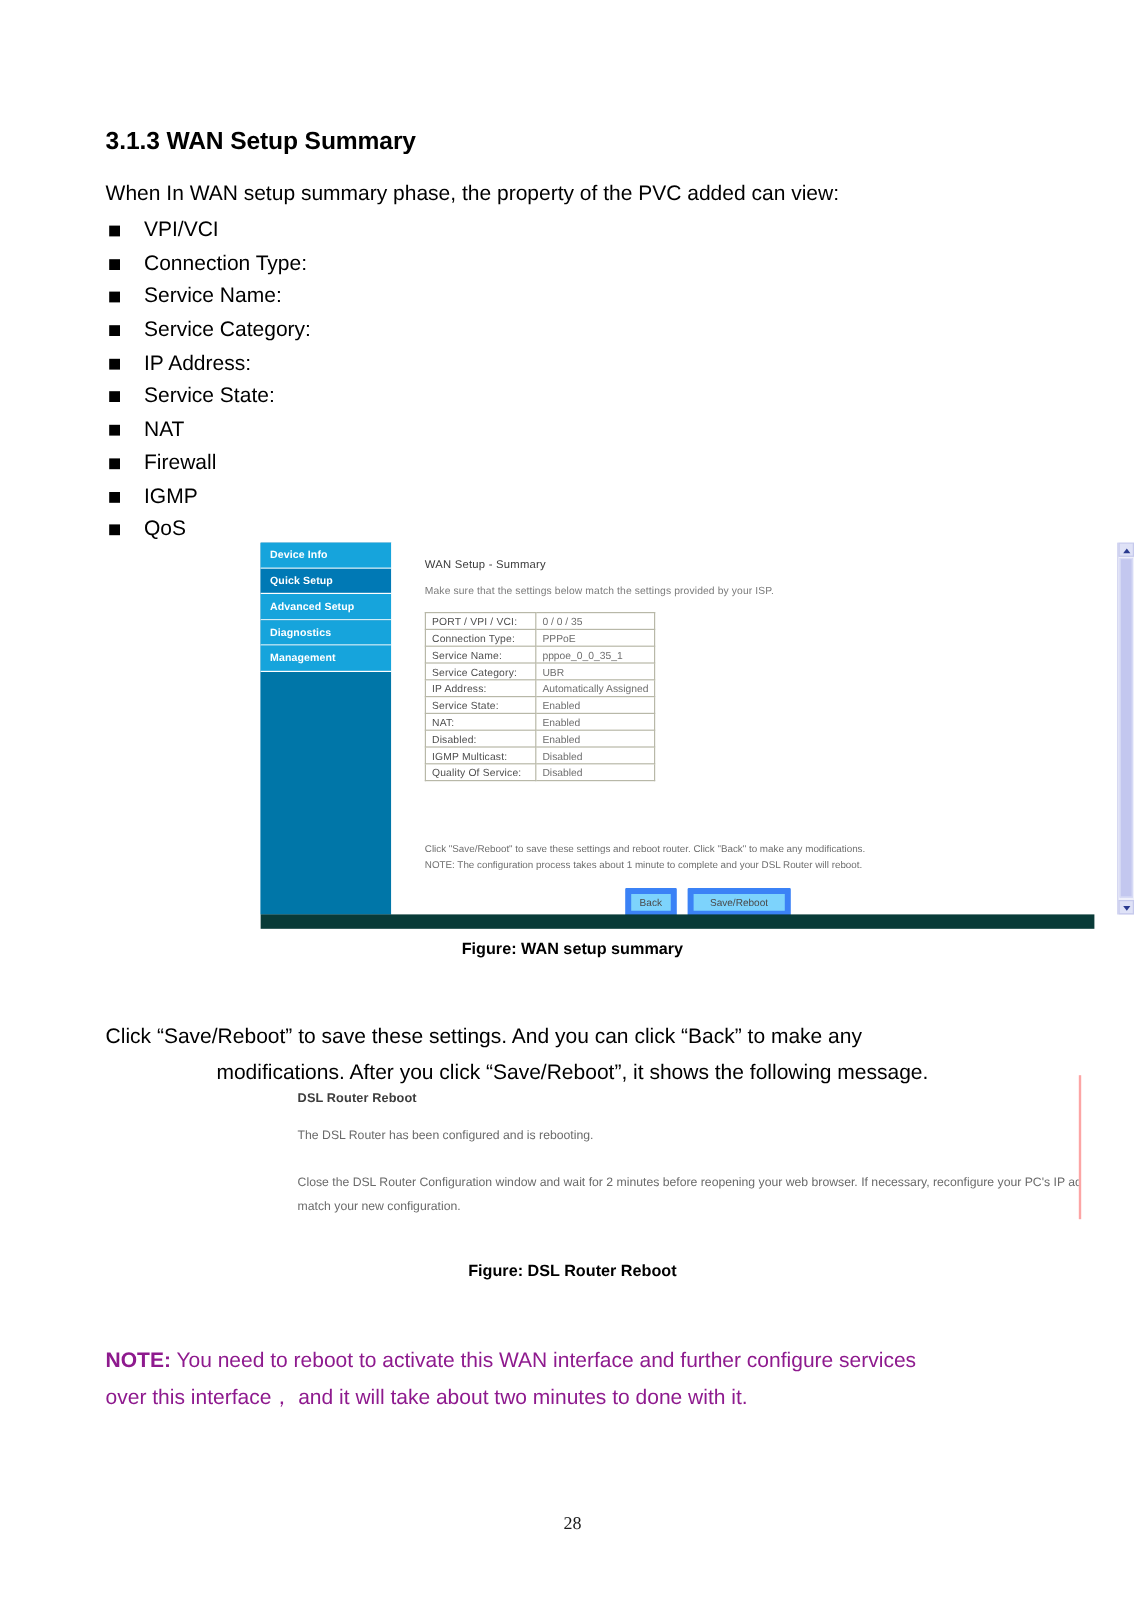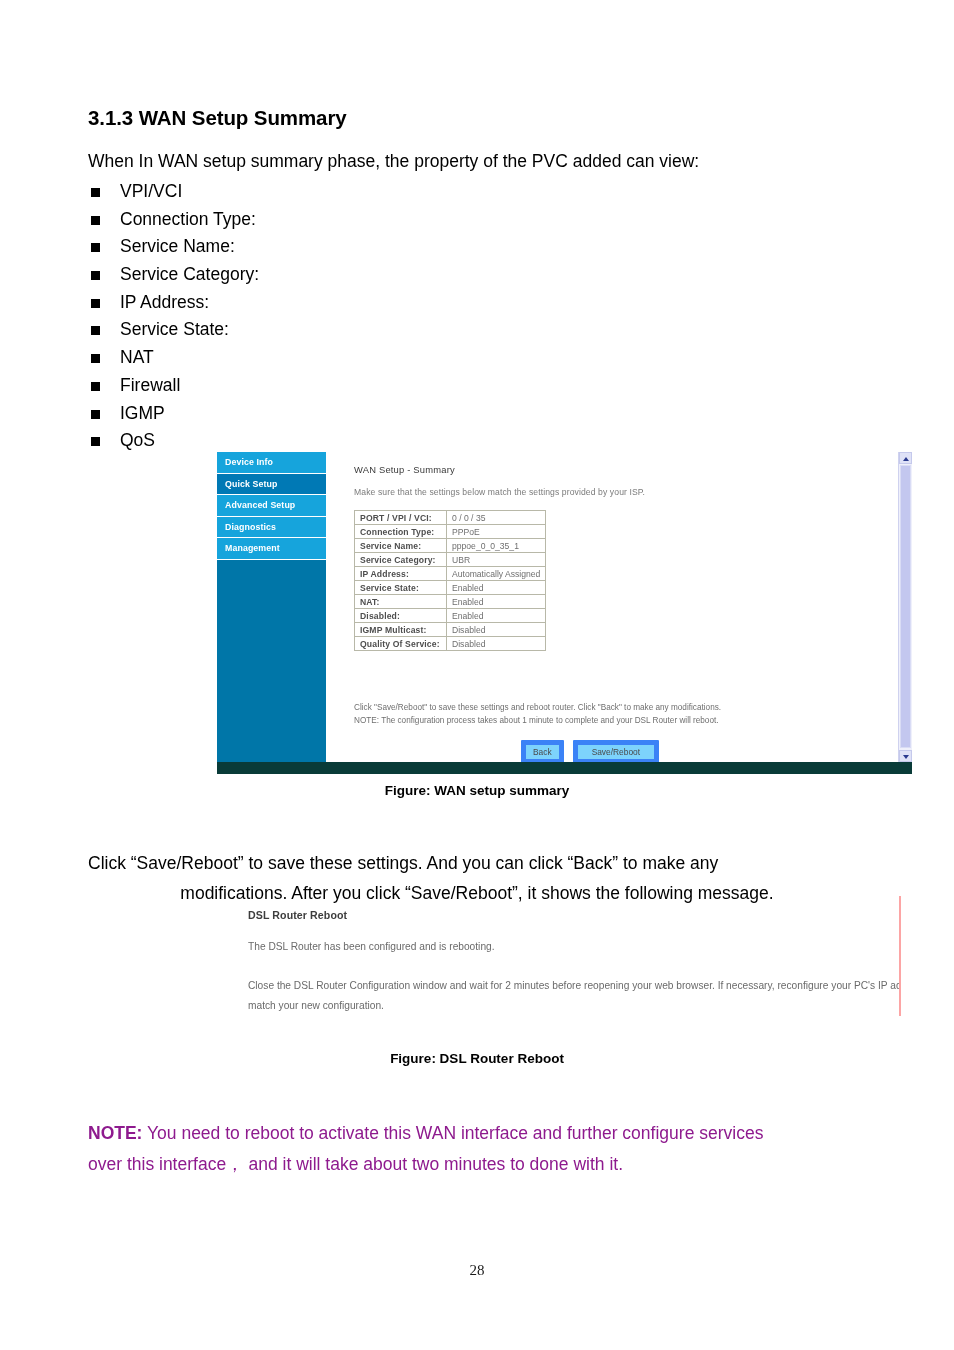--- a/index.html
+++ b/index.html
@@ -86,20 +86,21 @@
     width: 695px;
     height: 325px;
     background: #ffffff;
     box-sizing: border-box;
   }
   .fig1-inner {
     position: relative;
     width: 100%;
     height: 100%;
     overflow: hidden;
+    padding-left: 33px;
   }
   .sidebar {
     position: absolute;
     left: 0;
     top: 0;
     width: 109px;
     height: 310px;
     background: #0076a8;
   }
   .sidebar-item {
@@ -167,21 +168,21 @@
     border: 1px solid #b8b8a8;
     height: 14px;
     padding: 1px 5px;
     box-sizing: border-box;
     white-space: nowrap;
     vertical-align: middle;
   }
   table.summary td.lbl {
     width: 92px;
     color: #4e4e4e;
-    font-weight: bold;
+    font-weight: normal;
     letter-spacing: 0.15px;
   }
   table.summary td.val {
     width: 94px;
     color: #6f6f6f;
   }
   .pane-note {
     position: absolute;
     left: 28px;
     top: 250px;

